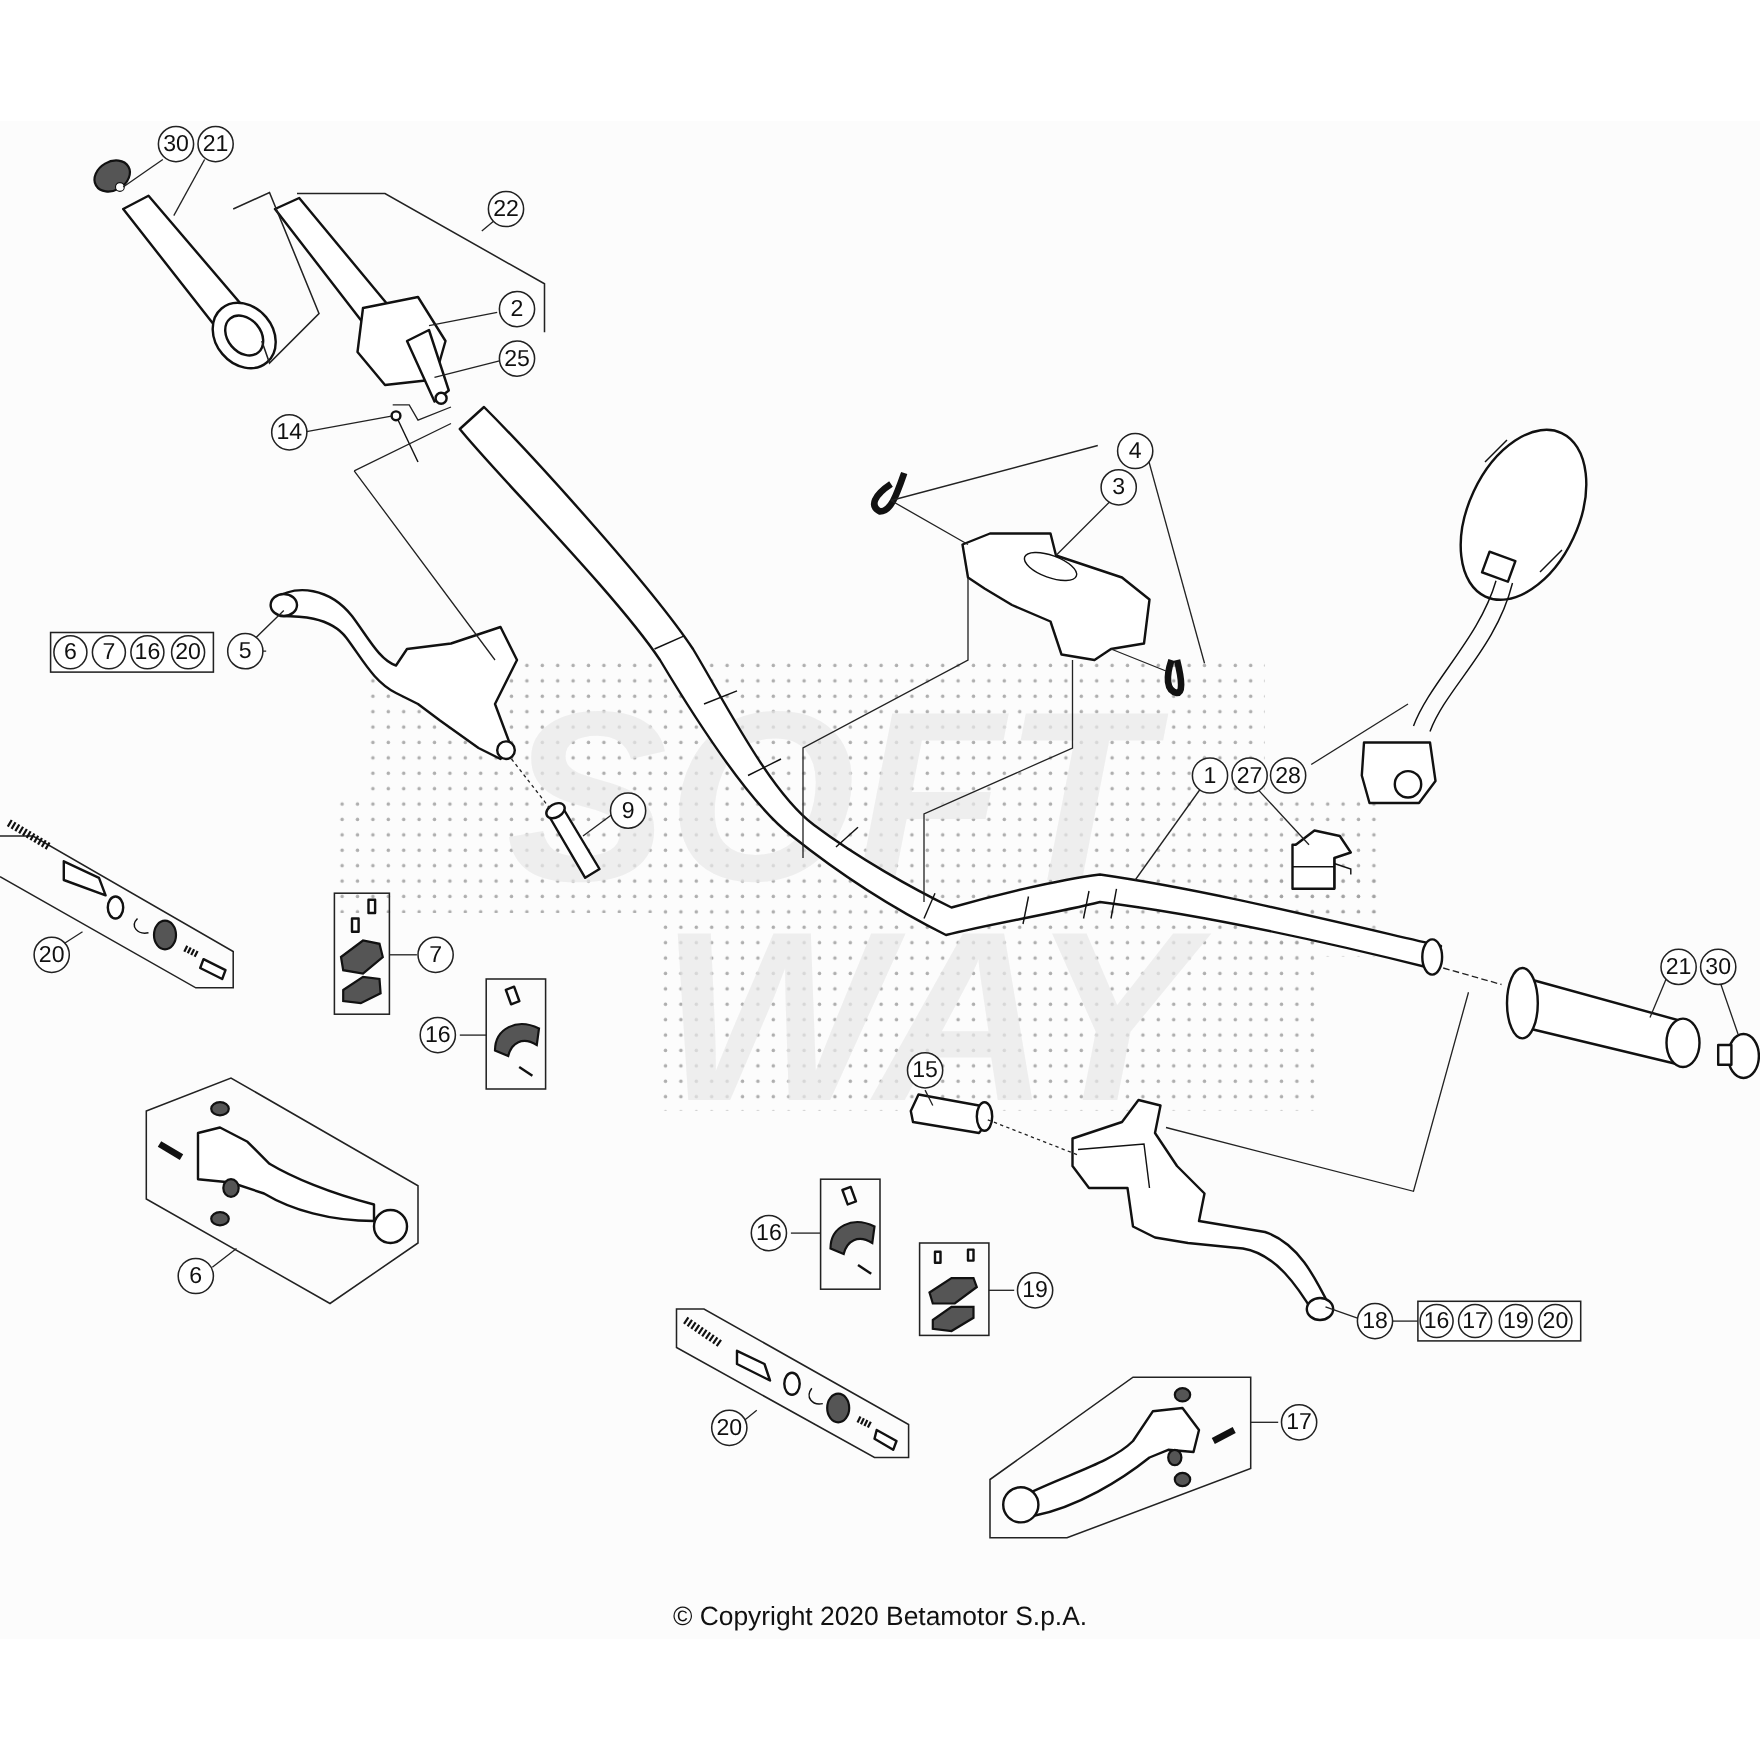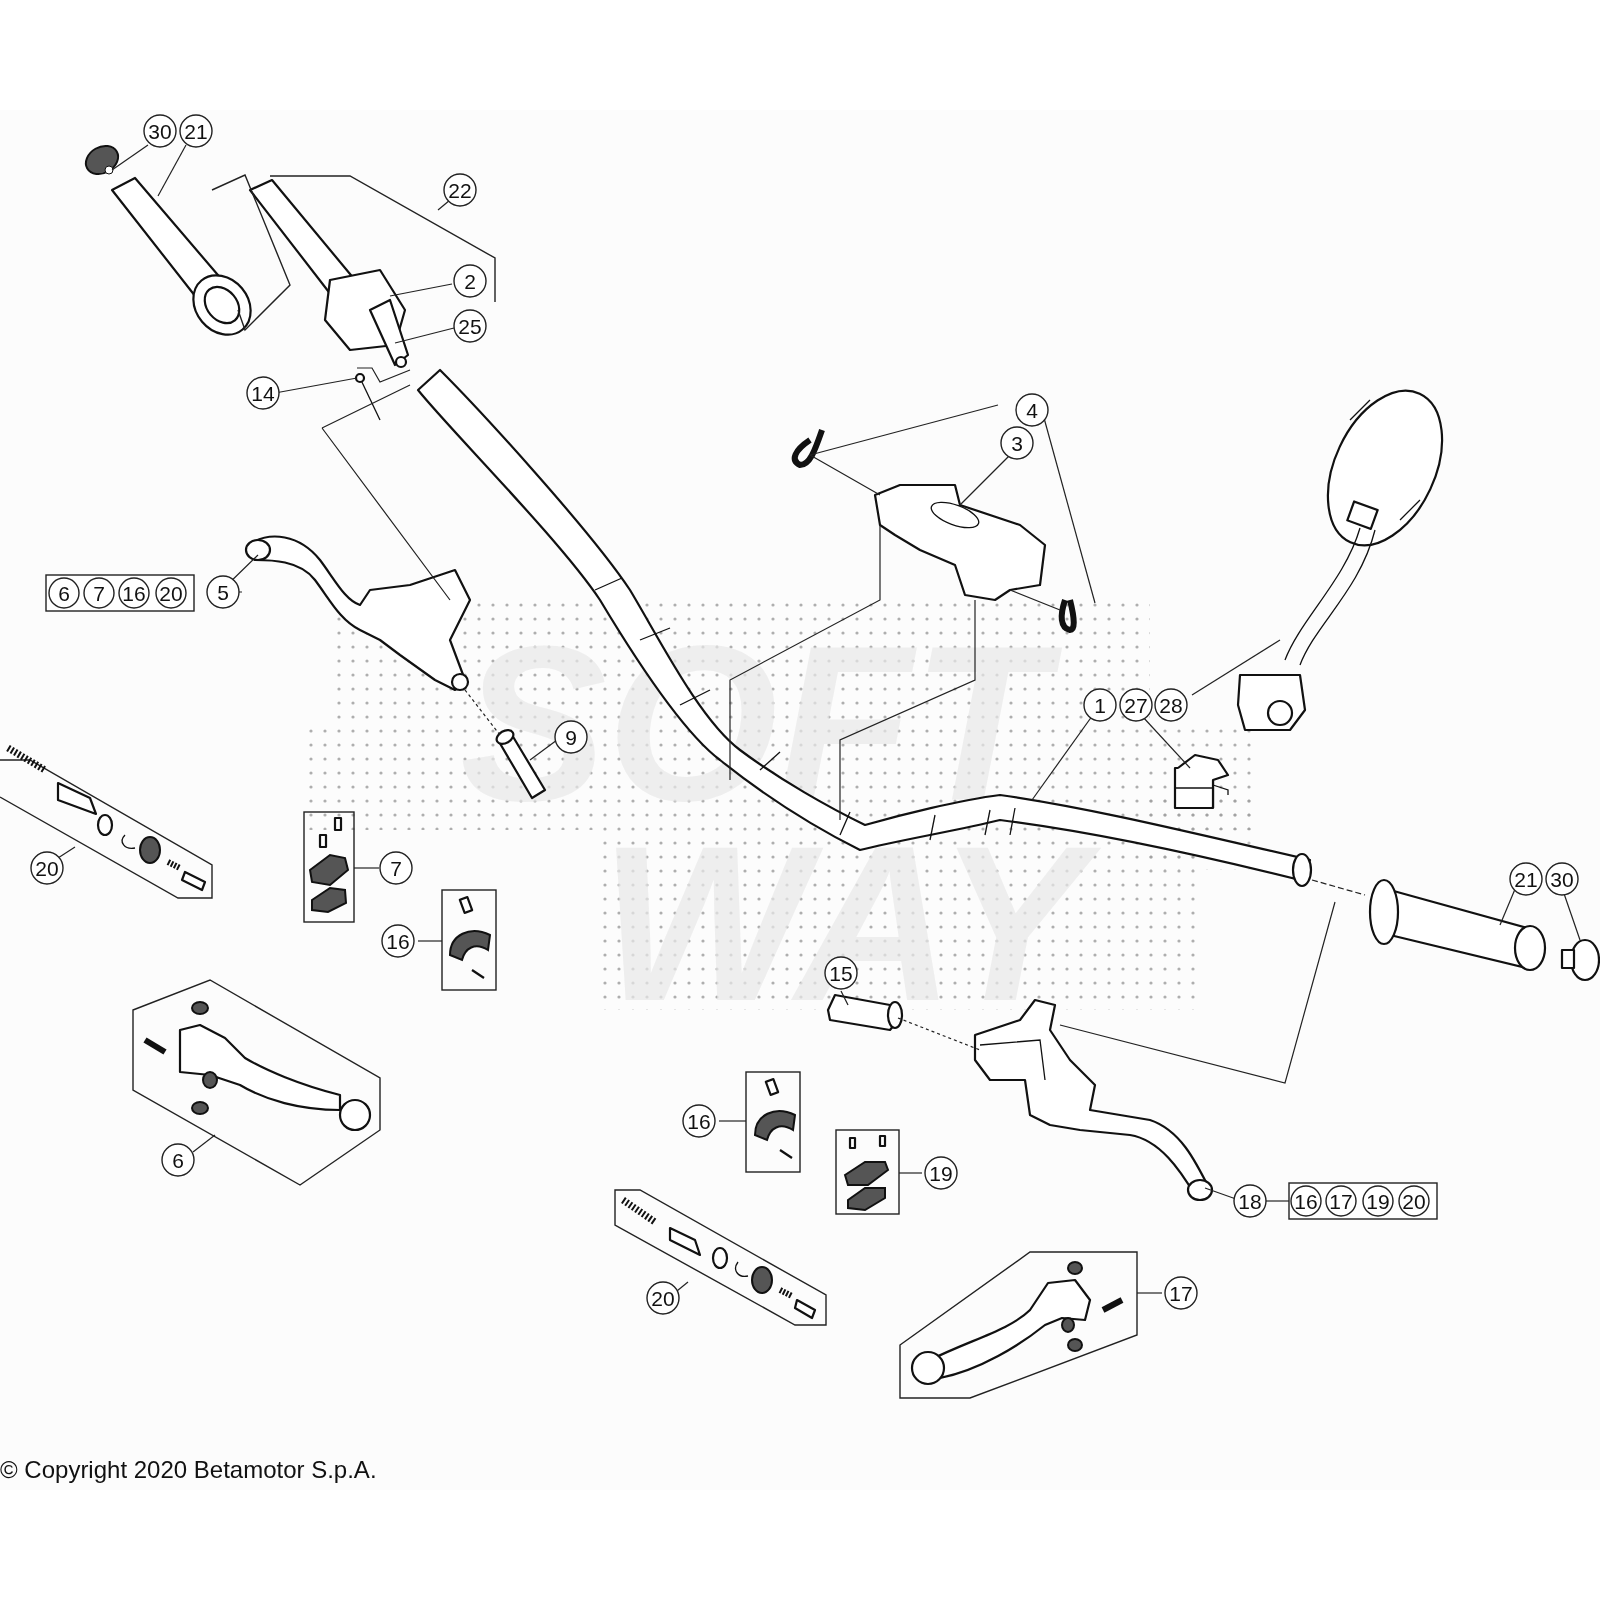--- a/index.html
+++ b/index.html
@@ -8,21 +8,21 @@
   svg{position:absolute;left:0;top:0;}
   .callout text{font-family:"Liberation Sans",sans-serif;font-size:21px;fill:#111;text-anchor:middle;dominant-baseline:central;}
   .callout circle{fill:#fff;stroke:#222;stroke-width:1.4;}
   .leader{stroke:#222;stroke-width:1.2;fill:none;}
   .part{stroke:#111;stroke-width:2.2;fill:#fff;stroke-linejoin:round;}
   .part-thin{stroke:#111;stroke-width:1.3;fill:none;}
   .part-dark{stroke:#111;stroke-width:2;fill:#555;}
   .group-box{stroke:#222;stroke-width:1.4;fill:none;}
   .kit-box{stroke:#222;stroke-width:1.4;fill:#fff;}
   .watermark{fill:#e9e9e9;opacity:0.7;font-family:"Liberation Sans",sans-serif;font-weight:bold;font-style:italic;}
-  #copyright{position:absolute;left:0;width:1600px;top:1456px;text-align:left;font-family:"Liberation Sans",sans-serif;font-size:24px;color:#111;}
+  #copyright{position:absolute;left:0;width:1600px;top:1456px;text-align:center;font-family:"Liberation Sans",sans-serif;font-size:24px;color:#111;}
 </style>
 </head>
 <body>
 
 <div id="canvas">
 <svg width="1600" height="1380" viewBox="0 110 1600 1380">
   <defs>
     <pattern id="dots" x="0" y="0" width="14" height="14" patternUnits="userSpaceOnUse">
       <circle cx="3" cy="3" r="1.6" fill="#9a9a9a"></circle>
     </pattern>

